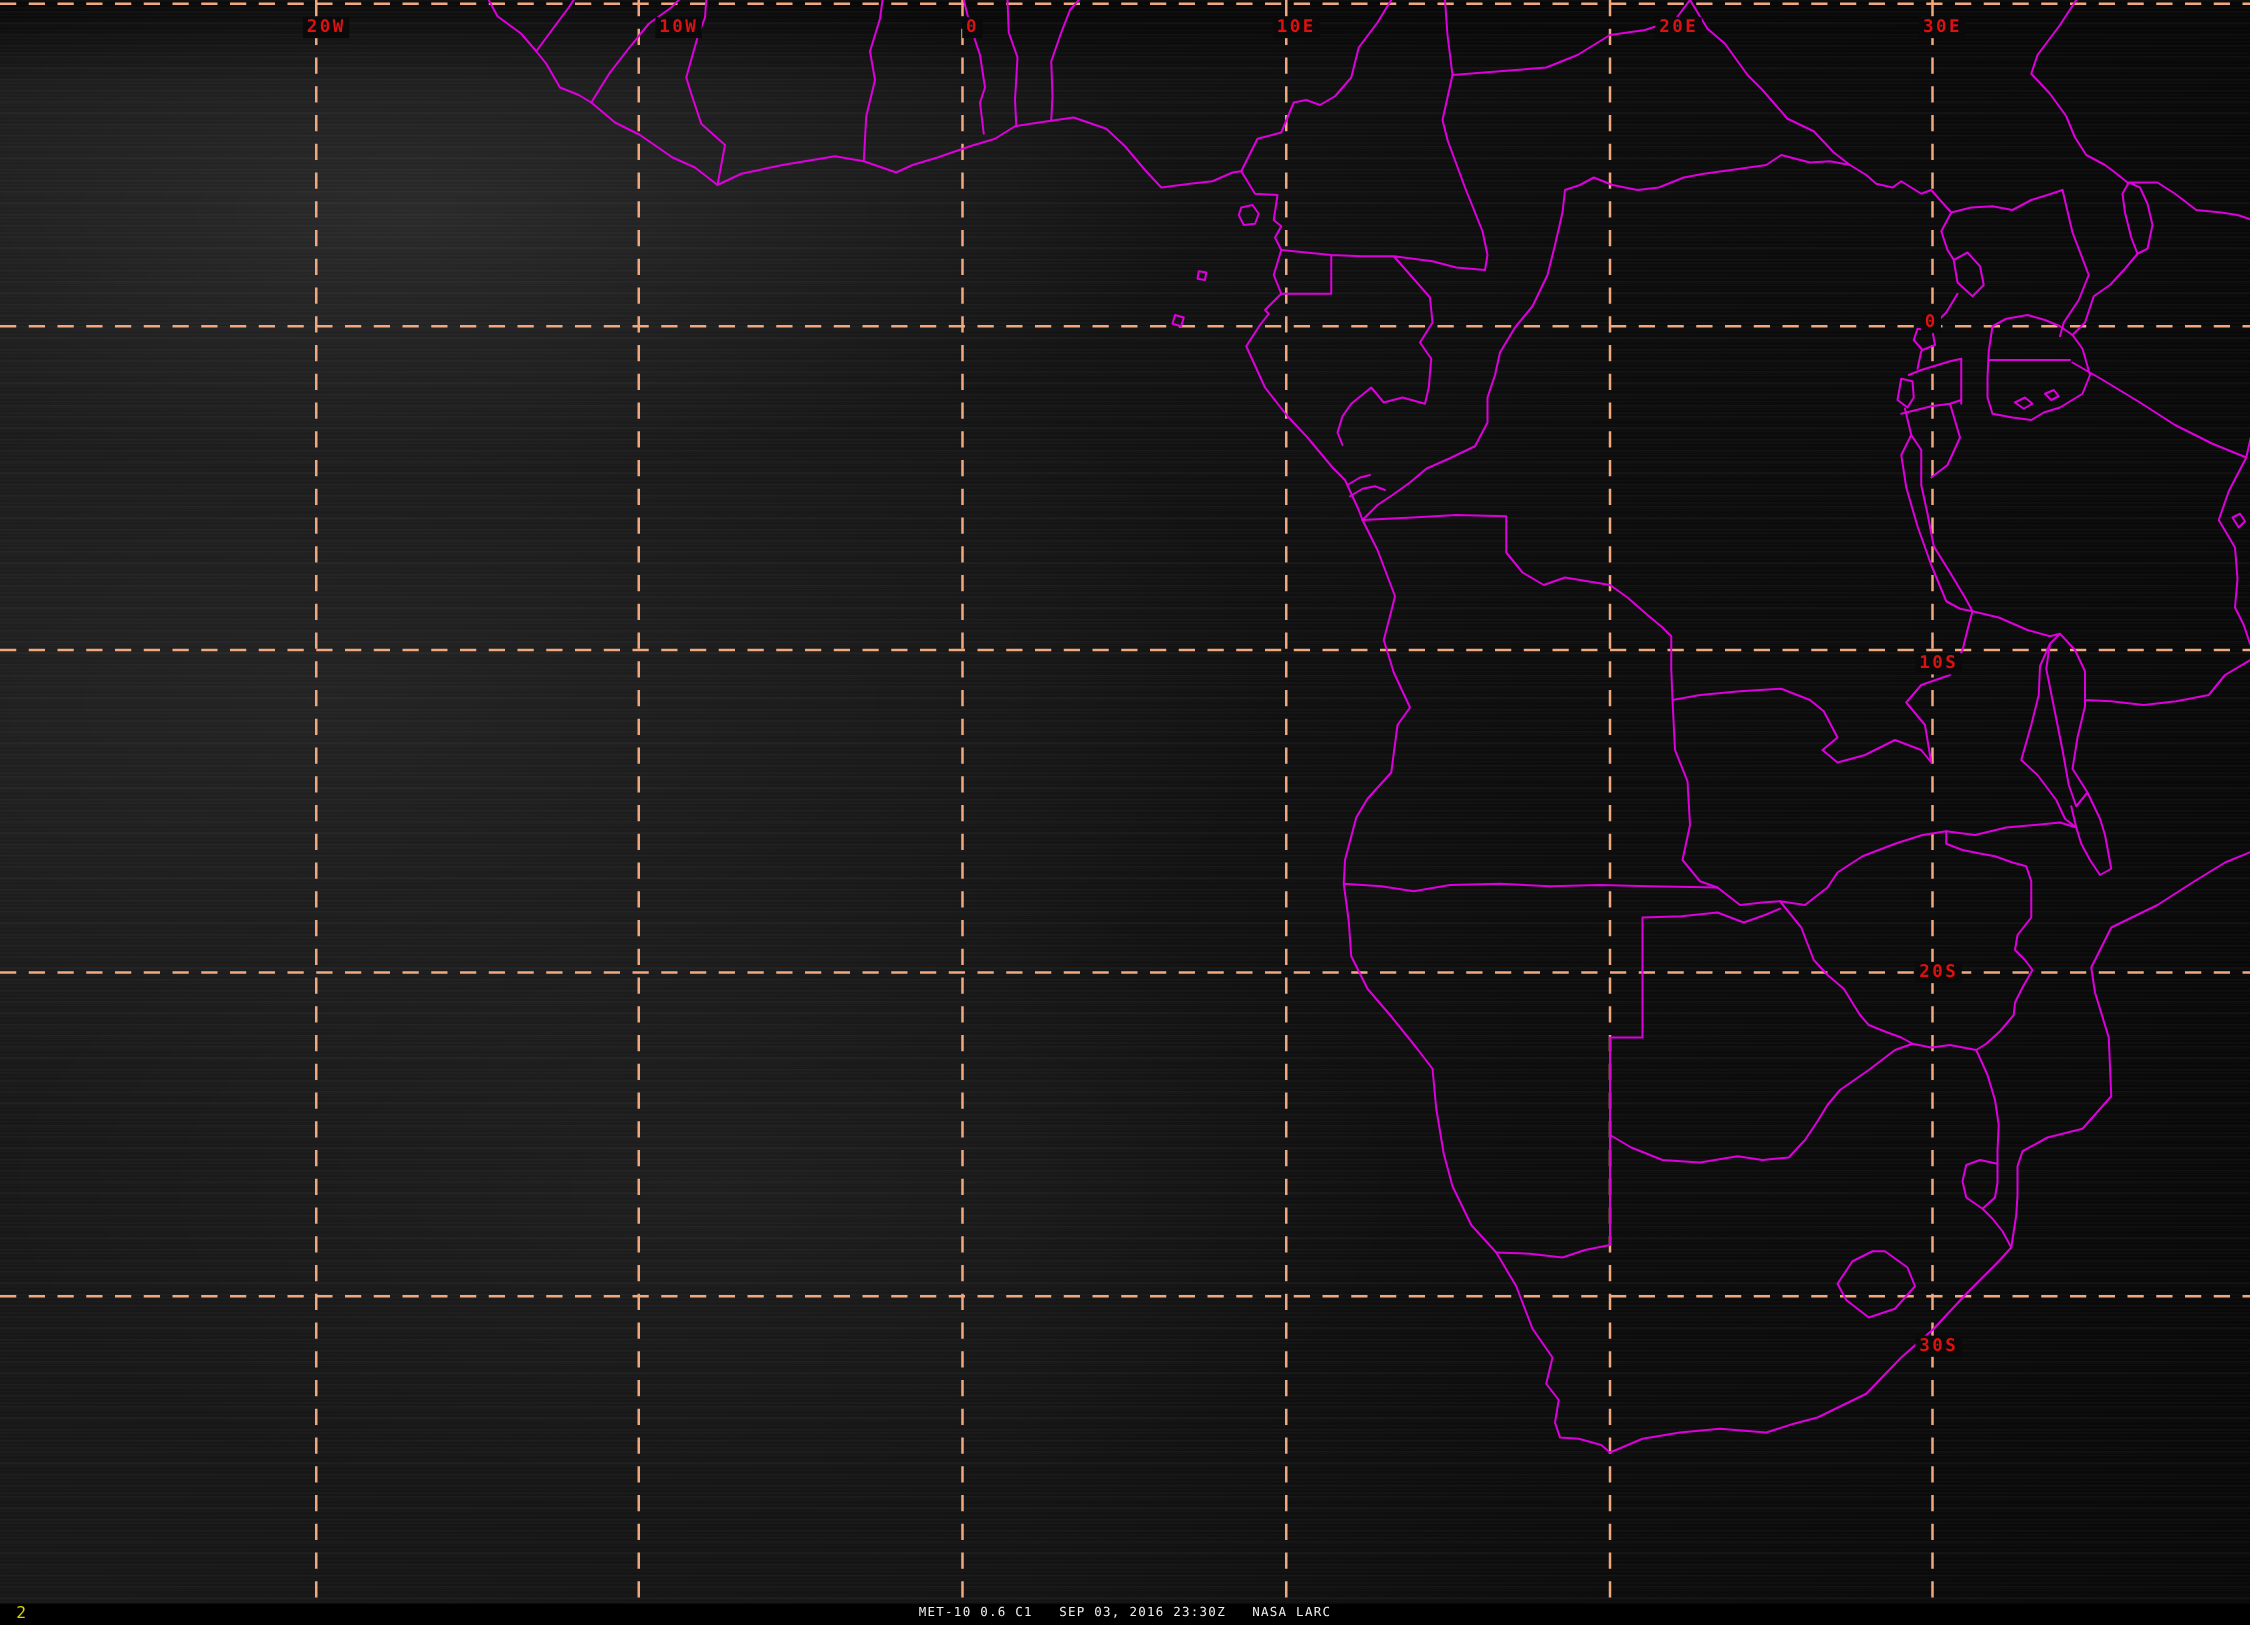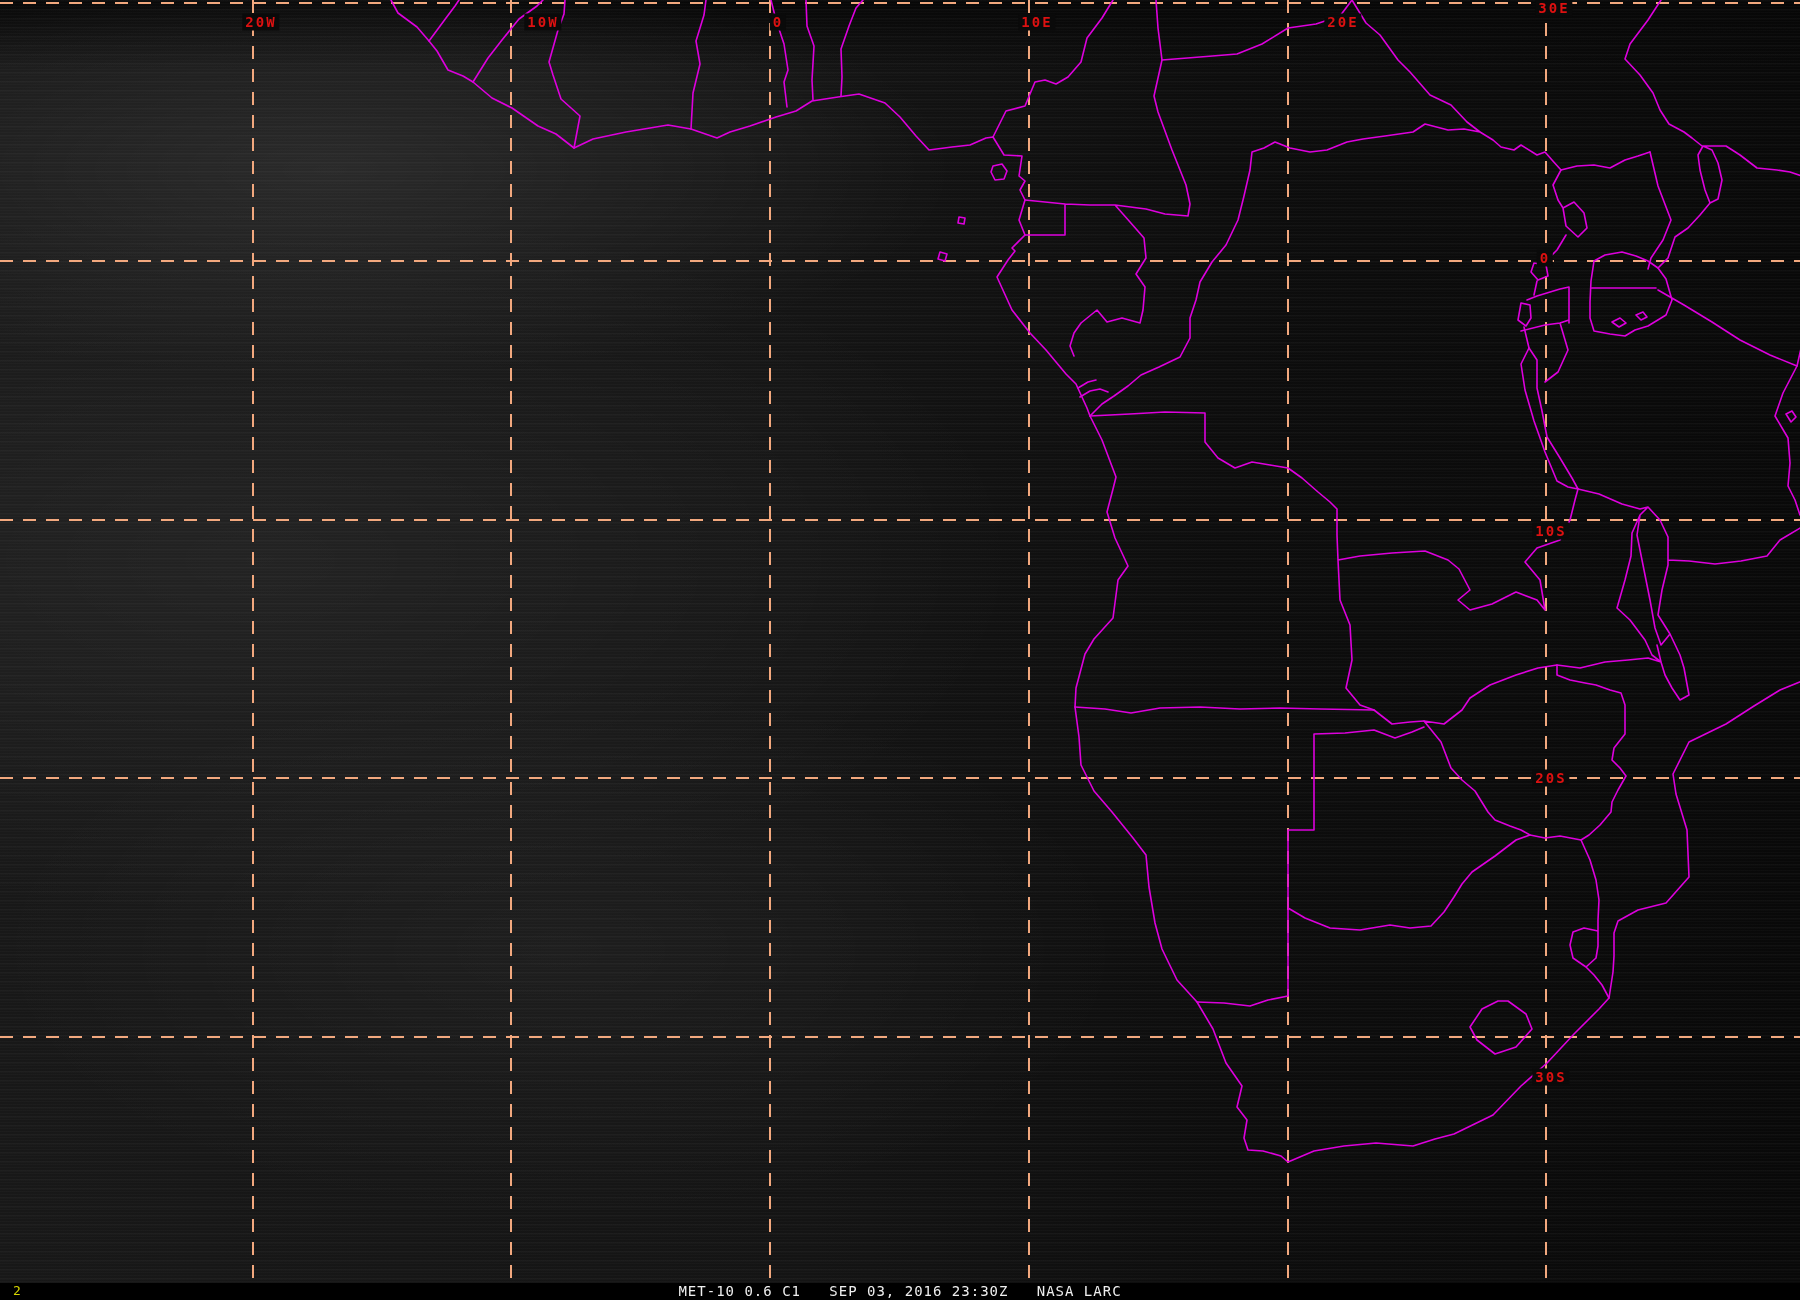--- a/index.html
+++ b/index.html
@@ -26,21 +26,21 @@
     position:absolute;z-index:3;transform:translate(-50%,-50%);
     font-size:14px;font-weight:bold;letter-spacing:2px;line-height:15px;
     color:#dd1111;background:#0a0a0a;padding:1px 3px;white-space:pre;
   }
   .caption-bar{
     position:absolute;left:0;bottom:0;width:1800px;height:17px;z-index:4;
     background:#000;
   }
   .caption-text{
     position:absolute;left:0;top:0;width:100%;height:17px;line-height:16px;
-    text-align:center;color:#efefef;font-size:14px;letter-spacing:1px;white-space:pre;
+    text-align:center;color:#efefef;font-size:10px;letter-spacing:1px;white-space:pre;
   }
   .frame-num{
     position:absolute;left:13px;top:0;height:17px;line-height:16px;
     color:#d6d600;font-size:13px;
   }
 </style>
 </head>
 <body>
 
 <div class="screen">
@@ -79,21 +79,21 @@
       <path d="M1424,721 L1444,724 1462,710 1470,698 1490,685 1516,675 1538,668 1557,665 M1424,721 L1441,742 1451,768 1462,780 1475,791 1488,812 1495,820 1510,826 1521,830 1530,835 M1557,665 L1557,675 1570,680 1585,683 1596,685 1610,690 1621,693 1625,705 1625,720 1625,734 1614,748 1612,760 1620,768 1626,776 1618,790 1612,802 1611,812 1600,825 1589,835 1581,840 M1530,835 L1545,838 1560,836 1581,840"></path>
       <path d="M1581,840 L1590,860 1596,880 1599,900 1598,920 1598,931 M1598,931 L1584,928 1573,932 1570,945 1573,958 1586,967 1596,958 1598,946 1598,931 M1586,967 L1594,975 1602,985 1609,998 M1470,1027 L1482,1009 1498,1001 1508,1001 1526,1014 1532,1029 1516,1047 1495,1054 1477,1040 1470,1027"></path>
     </g>
   </svg>
 
   <div class="grat-label" style="left:261px;top:22px">20W</div>
   <div class="grat-label" style="left:543px;top:22px">10W</div>
   <div class="grat-label" style="left:778px;top:22px">0</div>
   <div class="grat-label" style="left:1037px;top:22px">10E</div>
   <div class="grat-label" style="left:1343px;top:22px">20E</div>
-  <div class="grat-label" style="left:1554px;top:8px">30E</div>
+  <div class="grat-label" style="left:1554px;top:22px">30E</div>
 
   <div class="grat-label" style="left:1545px;top:258px">0</div>
   <div class="grat-label" style="left:1551px;top:531px">10S</div>
   <div class="grat-label" style="left:1551px;top:778px">20S</div>
   <div class="grat-label" style="left:1551px;top:1077px">30S</div>
 
   <div class="caption-bar">
     <span class="frame-num">2</span>
     <div class="caption-text">MET-10 0.6 C1   SEP 03, 2016 23:30Z   NASA LARC</div>
   </div>

